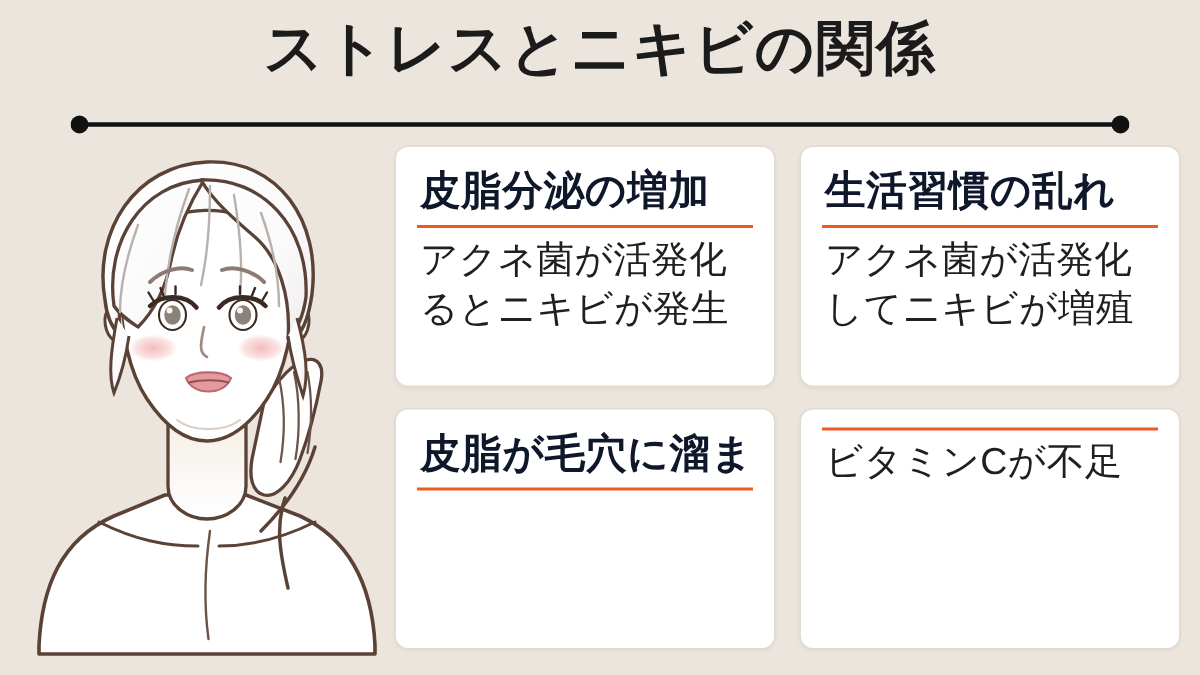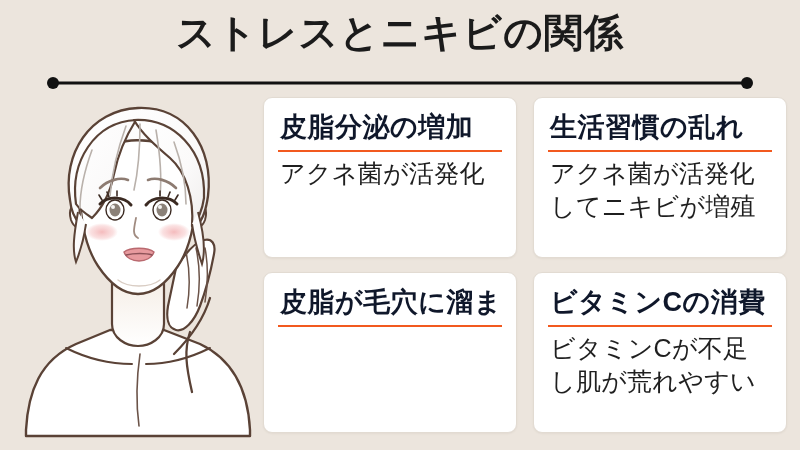--- a/index.html
+++ b/index.html
@@ -199,39 +199,38 @@
     <path d="M112 163 C120 161 132 161 138 163" fill="none" stroke="#8d5258" stroke-width="1.4" stroke-linecap="round"></path>
 
     <path d="M104 188 C114 196 136 196 146 188" fill="none" stroke="#d9cdc4" stroke-width="1.4" stroke-linecap="round"></path>
   </svg>
 
   <div class="card card-1">
     <div class="card-heading">皮脂分泌の増加</div>
     <div class="card-divider"></div>
     <div class="card-body">
       <div>アクネ菌が活発化</div>
+      <div>るとニキビが発生</div>
     </div>
   </div>
 
   <div class="card card-2">
     <div class="card-heading">生活習慣の乱れ</div>
     <div class="card-divider"></div>
     <div class="card-body">
       <div>アクネ菌が活発化</div>
       <div>してニキビが増殖</div>
     </div>
   </div>
 
   <div class="card card-3">
     <div class="card-heading">皮脂が毛穴に溜ま</div>
     <div class="card-divider"></div>
   </div>
 
   <div class="card card-4">
-    <div class="card-heading">ビタミンCの消費</div>
     <div class="card-divider"></div>
     <div class="card-body">
       <div>ビタミンCが不足</div>
-      <div>し肌が荒れやすい</div>
     </div>
   </div>
 
 </div>
 
 </body></html>

